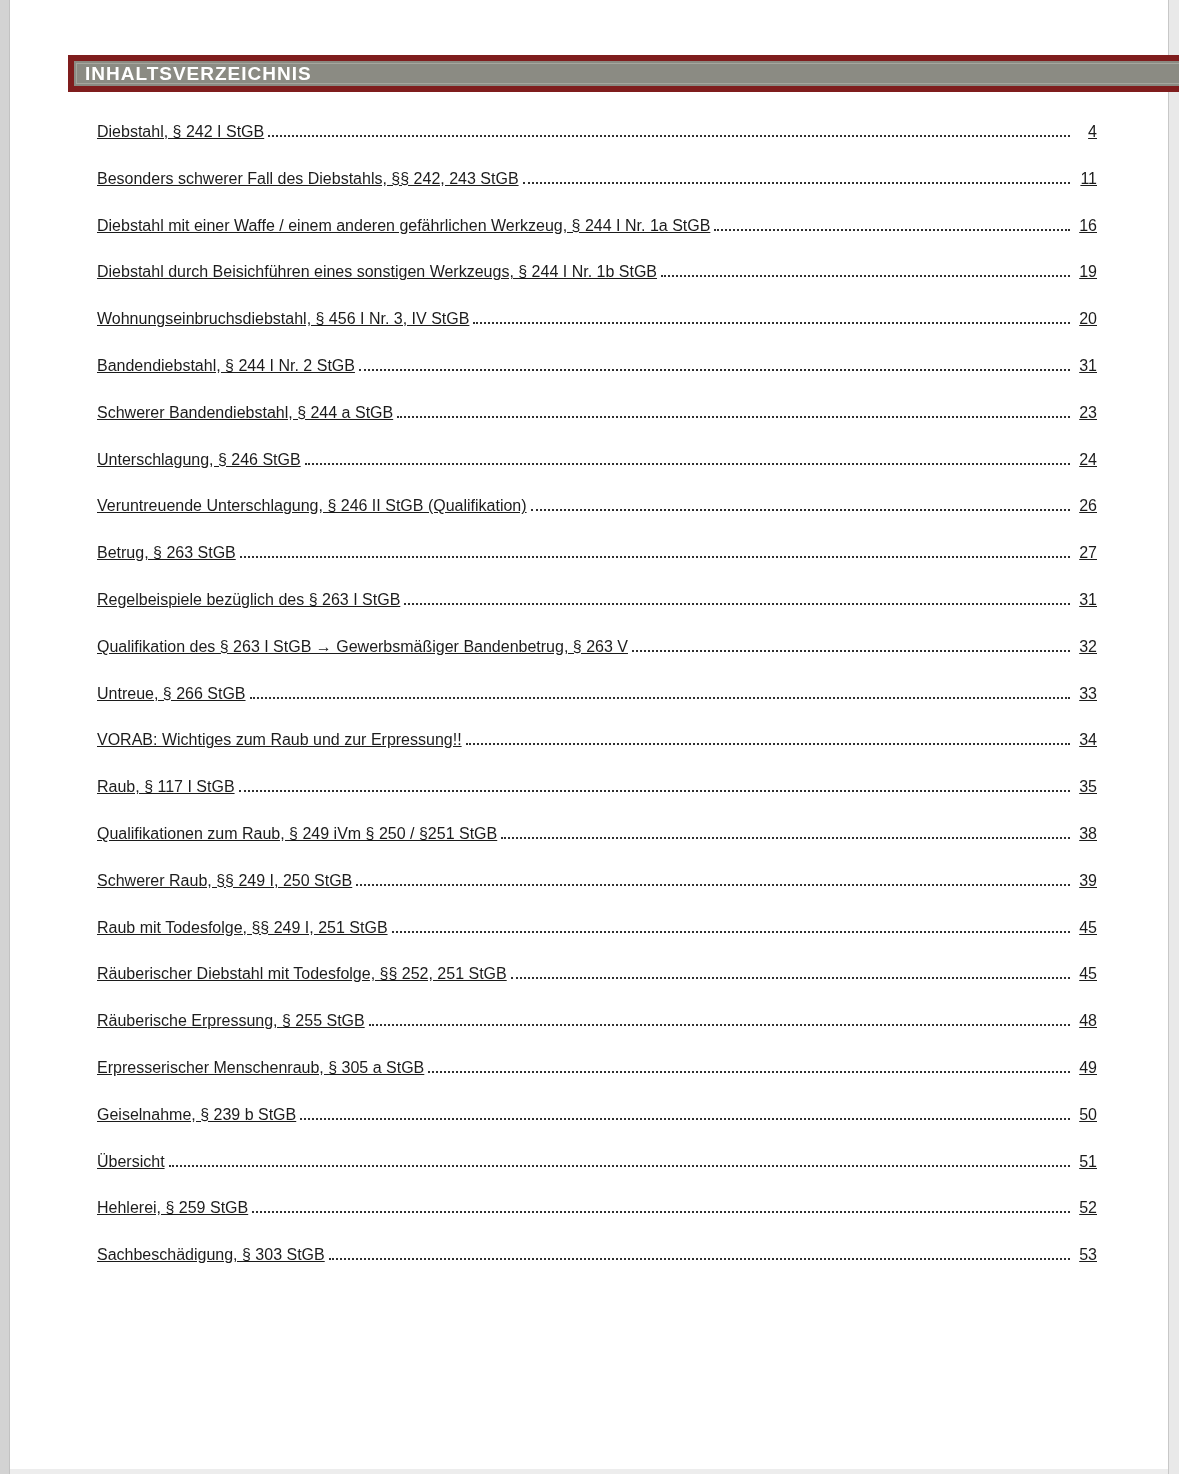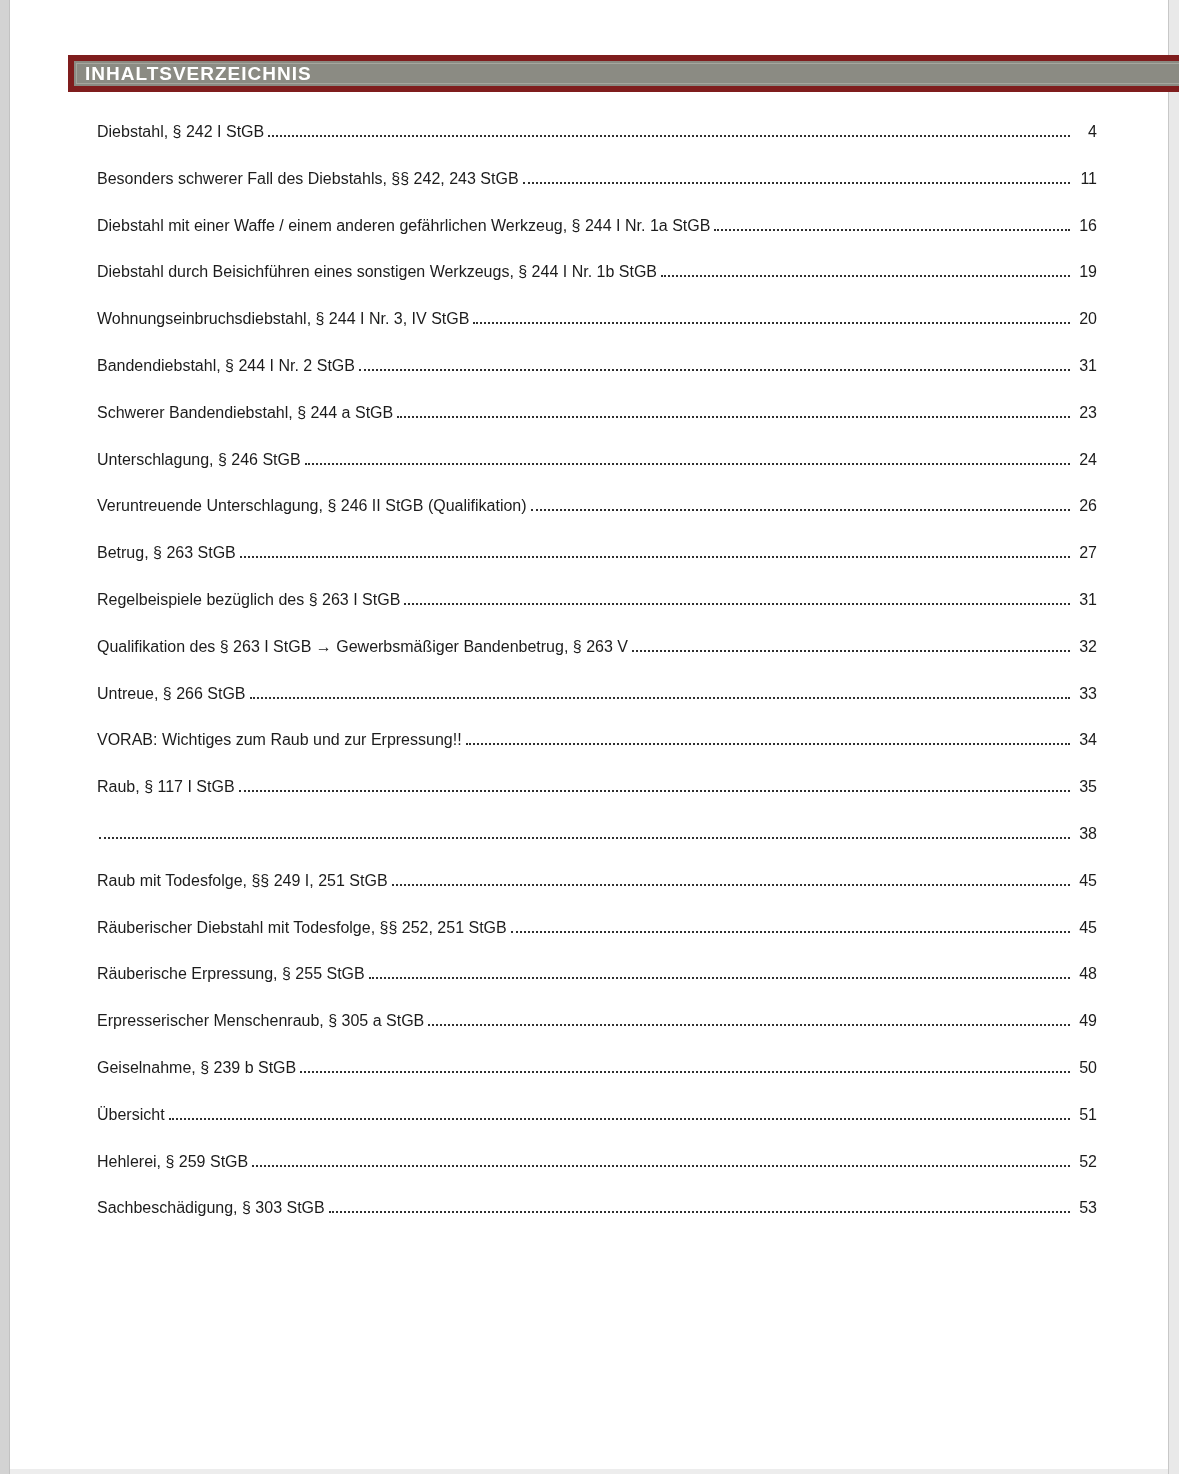--- a/index.html
+++ b/index.html
@@ -65,20 +65,21 @@
       width: 1000px;
     }
     .toc-row {
       display: flex;
       align-items: baseline;
       height: 46.8px;
       font-size: 16px;
       line-height: 19px;
       color: var(--body-text, #1c1c1c);
       cursor: pointer;
+      text-decoration: underline;
     }
     .toc-entry-title {
       flex: 0 0 auto;
       white-space: nowrap;
       padding-right: 2px;
     }
     .toc-dots {
       flex: 1 1 auto;
       align-self: baseline;
       height: 13px;
@@ -127,21 +128,21 @@
           <span class="toc-page">16</span>
         </div>
 
         <div class="toc-row">
           <span class="toc-entry-title">Diebstahl durch Beisichführen eines sonstigen Werkzeugs, § 244 I Nr. 1b StGB</span>
           <span class="toc-dots"></span>
           <span class="toc-page">19</span>
         </div>
 
         <div class="toc-row">
-          <span class="toc-entry-title">Wohnungseinbruchsdiebstahl, § 244 I Nr. 3, IV StGB</span>
+          <span class="toc-entry-title">Wohnungseinbruchsdiebstahl, § 456 I Nr. 3, IV StGB</span>
           <span class="toc-dots"></span>
           <span class="toc-page">20</span>
         </div>
 
         <div class="toc-row">
           <span class="toc-entry-title">Bandendiebstahl, § 244 I Nr. 2 StGB</span>
           <span class="toc-dots"></span>
           <span class="toc-page">31</span>
         </div>
 
@@ -193,24 +194,30 @@
           <span class="toc-page">34</span>
         </div>
 
         <div class="toc-row">
           <span class="toc-entry-title">Raub, § 117 I StGB</span>
           <span class="toc-dots"></span>
           <span class="toc-page">35</span>
         </div>
 
         <div class="toc-row">
+          <span class="toc-entry-title">Qualifikationen zum Raub, § 249 iVm § 250 / §251 StGB</span>
           <span class="toc-dots"></span>
           <span class="toc-page">38</span>
         </div>
 
+        <div class="toc-row">
+          <span class="toc-entry-title">Schwerer Raub, §§ 249 I, 250 StGB</span>
+          <span class="toc-dots"></span>
+          <span class="toc-page">39</span>
+        </div>
 
 
         <div class="toc-row">
           <span class="toc-entry-title">Raub mit Todesfolge, §§ 249 I, 251 StGB</span>
           <span class="toc-dots"></span>
           <span class="toc-page">45</span>
         </div>
 
         <div class="toc-row">
           <span class="toc-entry-title">Räuberischer Diebstahl mit Todesfolge, §§ 252, 251 StGB</span>

